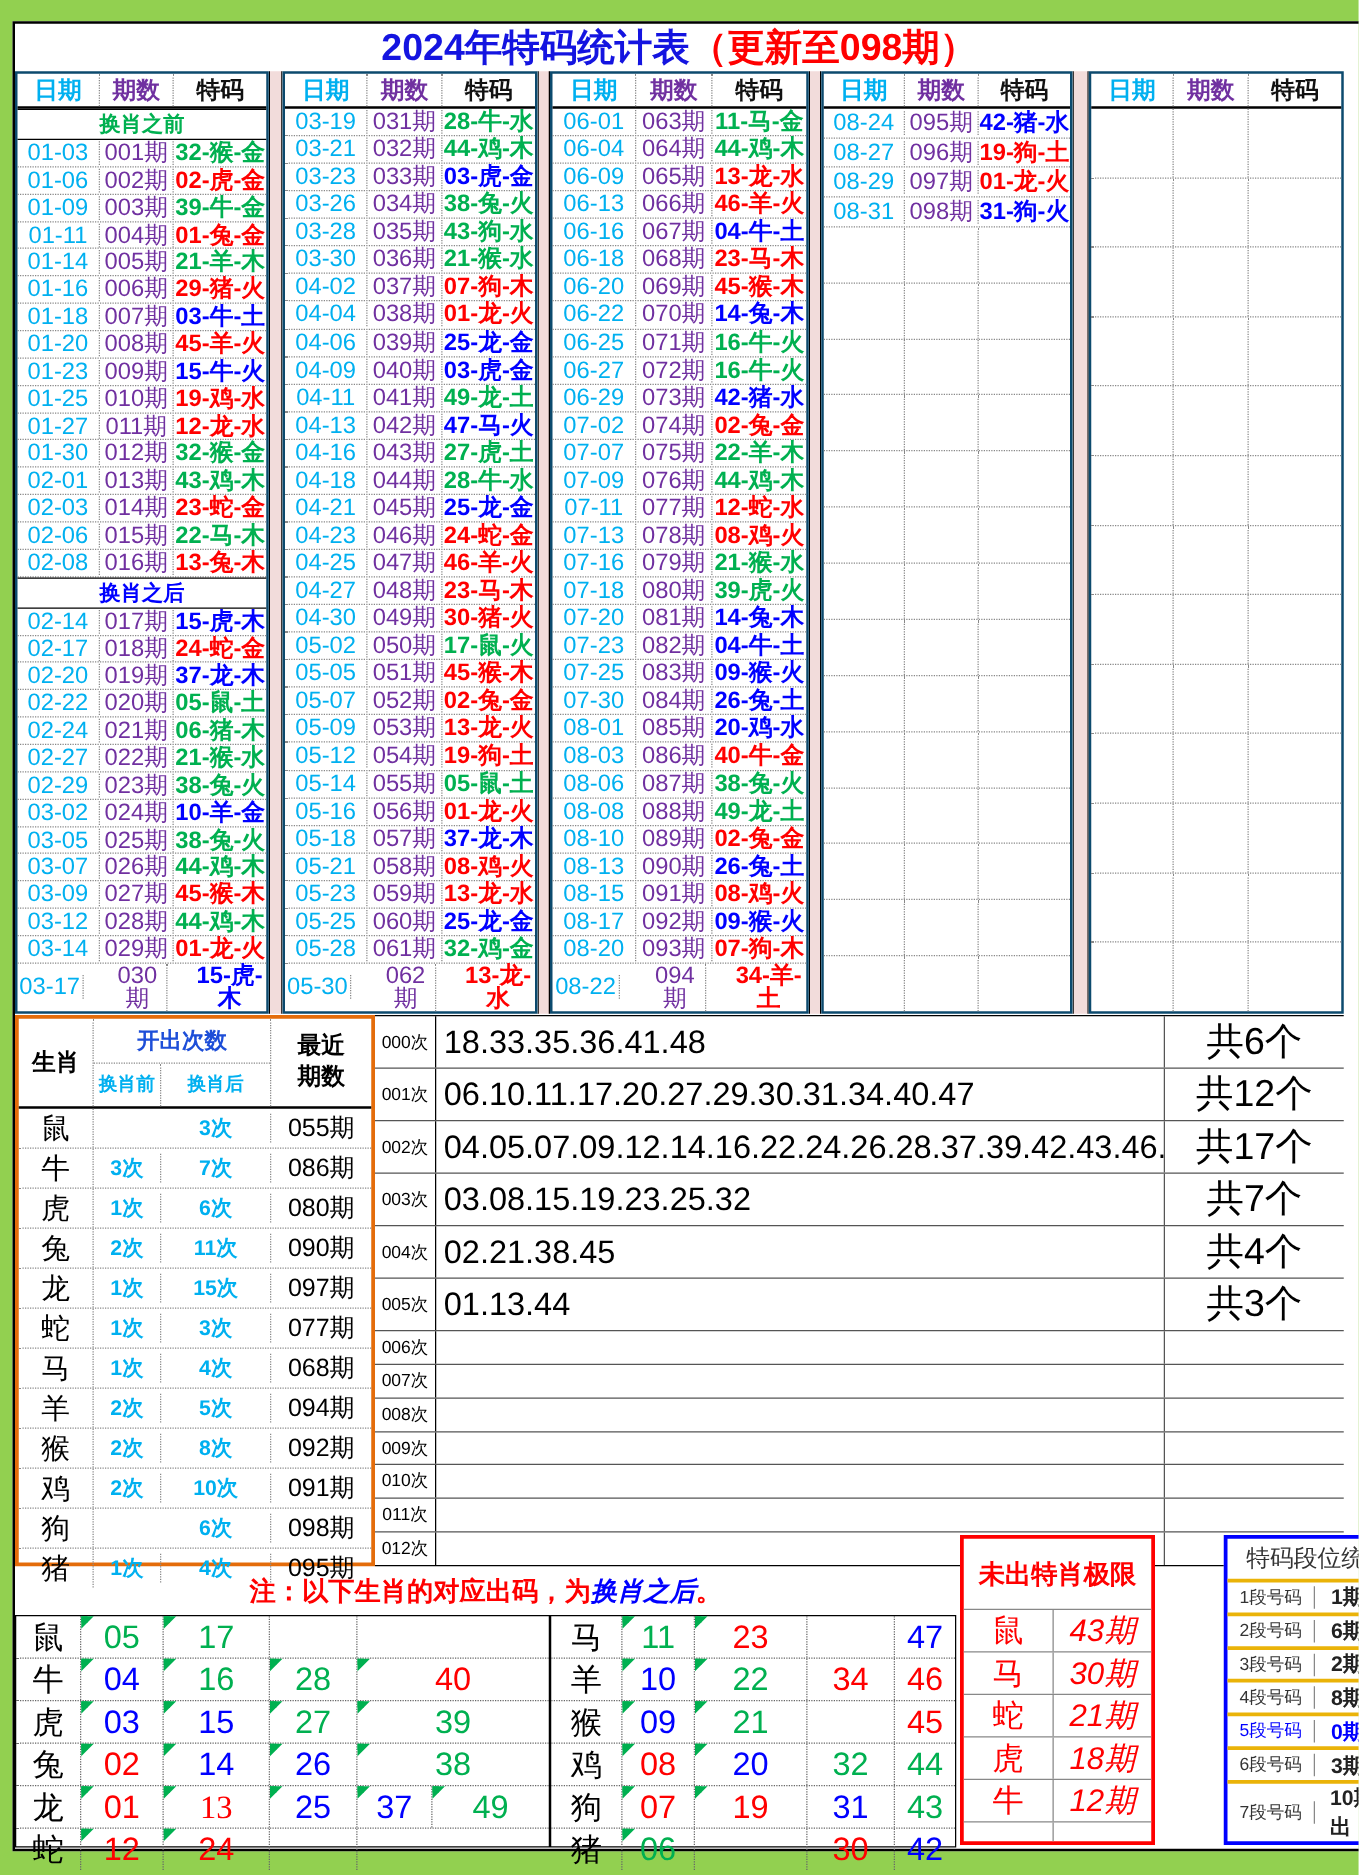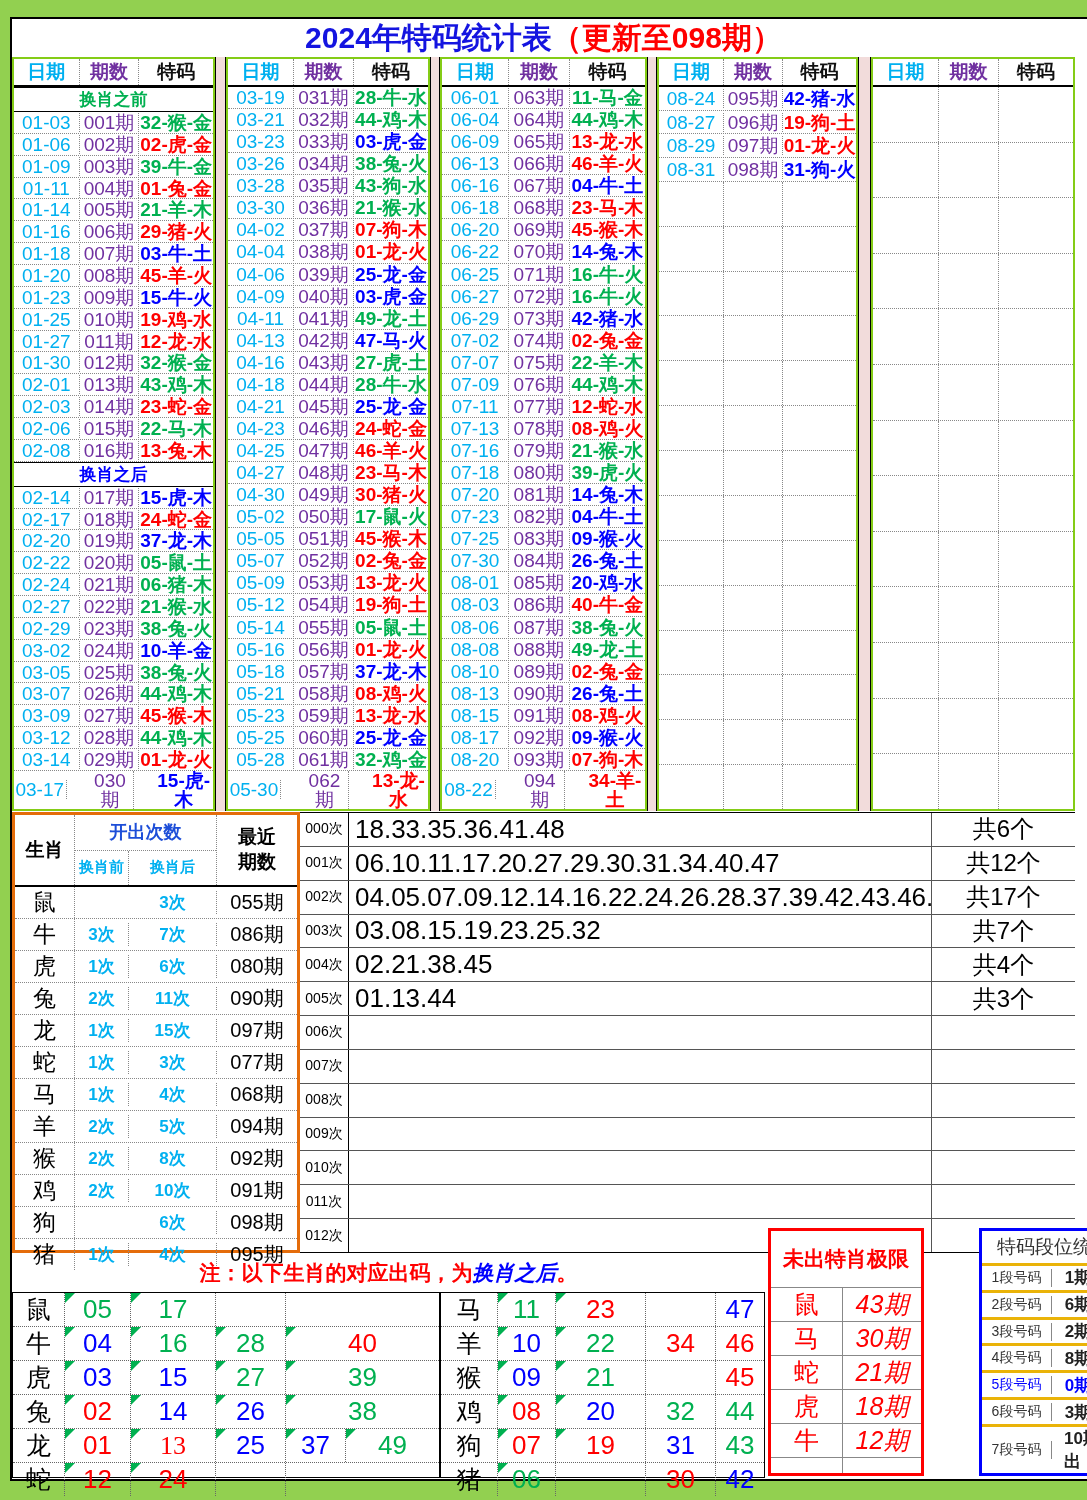--- a/index.html
+++ b/index.html
@@ -5,21 +5,21 @@
   html,body{margin:0;padding:0;background:#fff;}
   .page{position:relative;width:1087px;height:1500px;background:#92D050;
         font-family:"Liberation Sans","DejaVu Sans",sans-serif;overflow:hidden;}
   .inner{position:absolute;left:10px;top:17px;width:1063px;height:1460px;
          background:#fff;border:2px solid #000;box-sizing:content-box;padding-left:38px;}
   
   .title{position:absolute;left:0;top:0;width:1063px;height:38px;display:flex;
          align-items:center;justify-content:center;font-size:30px;font-weight:700;}
   .title .t-main{color:#1414e0;}
   .title .t-suffix{color:#ff0000;}
-  .group{position:absolute;top:38px;height:754px;border:2px solid #84cc16;
+  .group{position:absolute;top:38px;height:754px;border:2px solid #0c4a6e;
          box-sizing:border-box;display:flex;flex-direction:column;background:#fff;}
   .pinkstrip{position:absolute;top:38px;height:754px;background:#F2DCDB;
          border-left:1px solid #000;border-right:1px solid #000;box-sizing:border-box;}
   .g-header{display:flex;height:26px;flex:0 0 26px;border-bottom:2px solid #000;
             font-size:19px;font-weight:700;align-items:center;}
   .g-header .hc{text-align:center;}
   .hdate{width:33%;color:#00B0F0;border-right:1px dotted #888;box-sizing:border-box;}
   .hper{width:30%;color:#7030A0;border-right:1px dotted #888;box-sizing:border-box;}
   .hcode{width:37%;color:#111;}
   .g-body{flex:1;display:flex;flex-direction:column;}
@@ -61,21 +61,21 @@
   .st-l{flex:1;text-align:center;font-size:20px;color:#000;}
   
   .counts{position:absolute;left:288px;top:793px;width:775px;height:441px;
           border-top:1.5px solid #000;border-bottom:1.5px solid #000;box-sizing:border-box;
           display:flex;flex-direction:column;background:#fff;}
   .cn-row{flex:1;display:flex;align-items:center;border-bottom:1px solid #555;}
   .cn-row:last-child{border-bottom:none;}
   .cn-label{width:48px;flex:0 0 48px;text-align:center;font-size:14px;color:#000;
             border-right:1.5px solid #000;align-self:stretch;display:flex;align-items:center;justify-content:center;}
   .cn-nums{flex:1;font-size:26px;color:#000;padding-left:6px;letter-spacing:0px;white-space:nowrap;overflow:hidden;}
-  .cn-total{width:143px;flex:0 0 143px;text-align:center;font-size:24px;color:#000;
+  .cn-total{width:143px;flex:0 0 143px;text-align:center;font-size:30px;color:#000;
             border-left:1px solid #555;align-self:stretch;display:flex;align-items:center;justify-content:center;}
   
   .note{position:absolute;left:0;top:1236px;width:753px;height:36px;display:flex;
         align-items:center;justify-content:center;font-size:21px;font-weight:700;color:#ff0000;}
   .note .em{color:#0000ff;font-style:italic;}
   
   .zl,.zr{position:absolute;top:1273px;height:186px;border:1.5px solid #000;
           box-sizing:border-box;display:flex;flex-direction:column;background:#fff;}
   .zl{left:0;width:428px;}
   .zr{left:428px;width:325px;}

